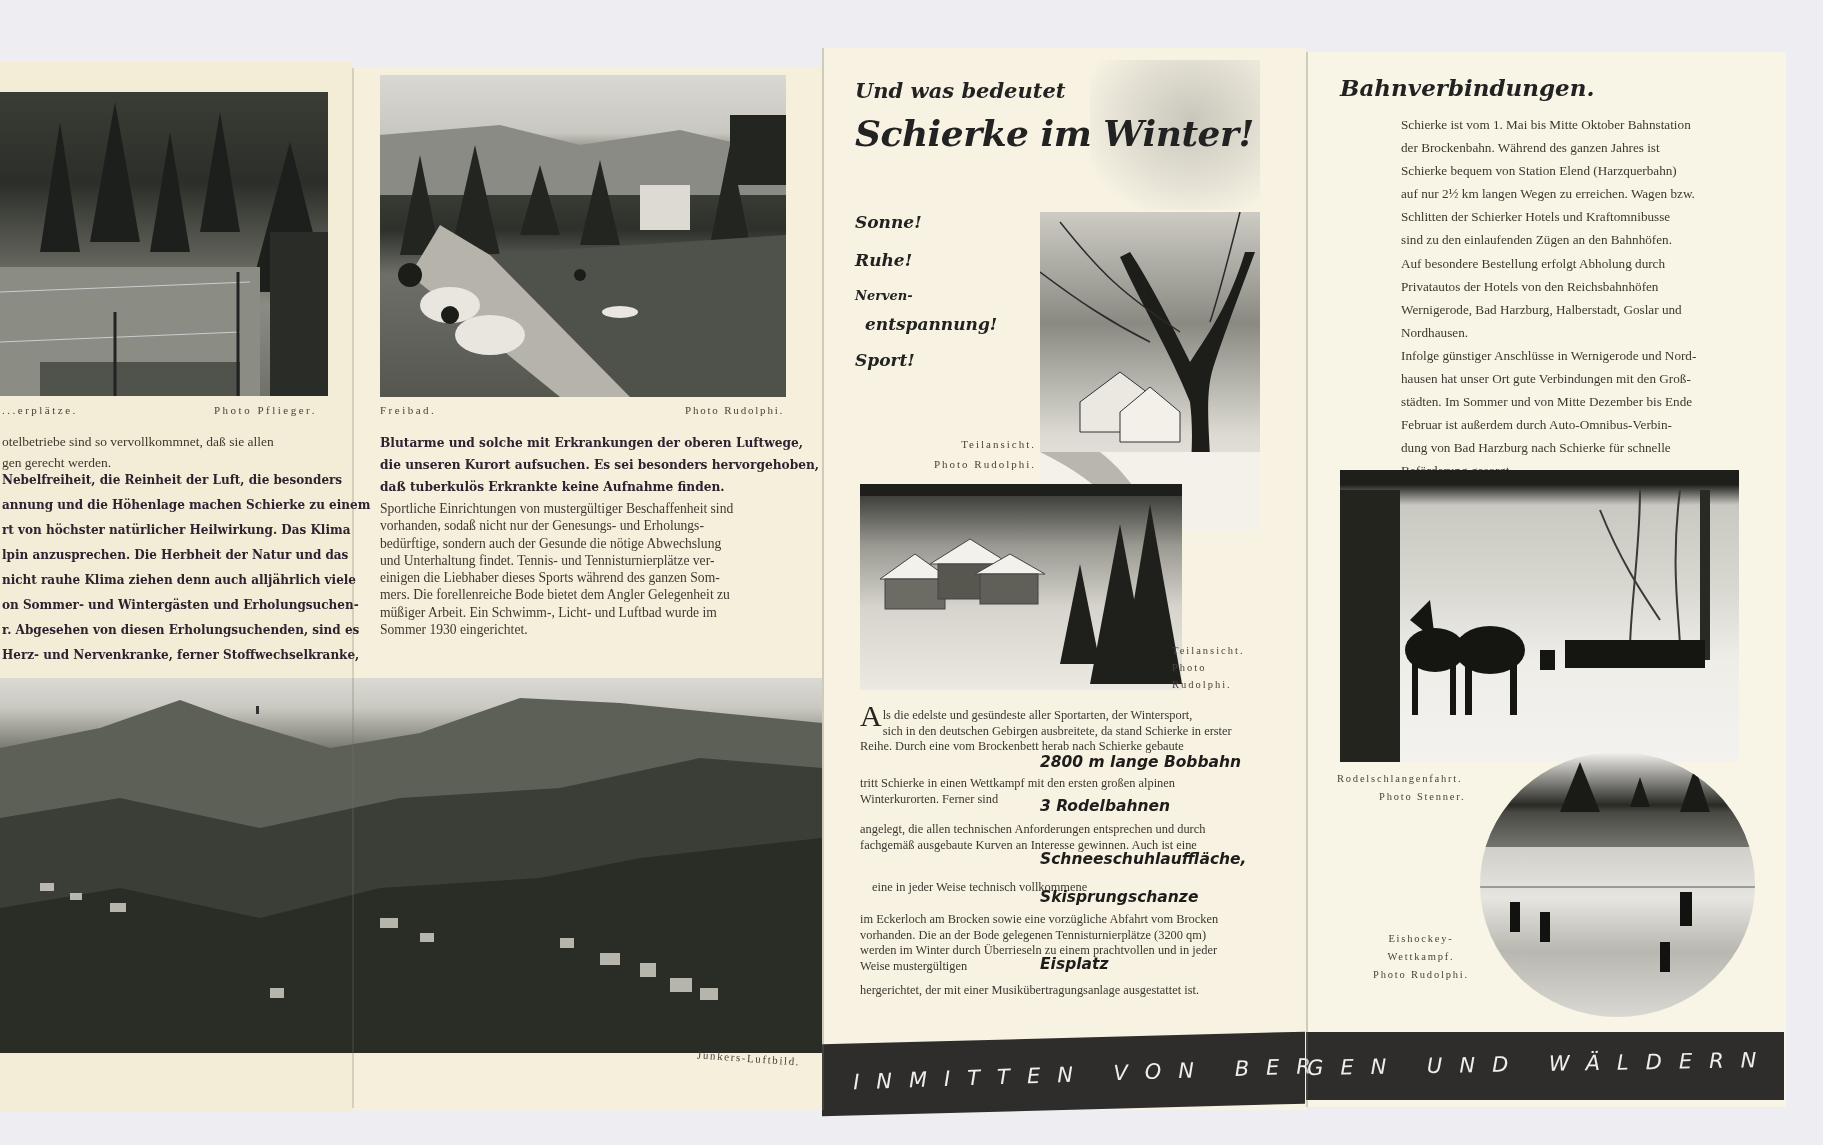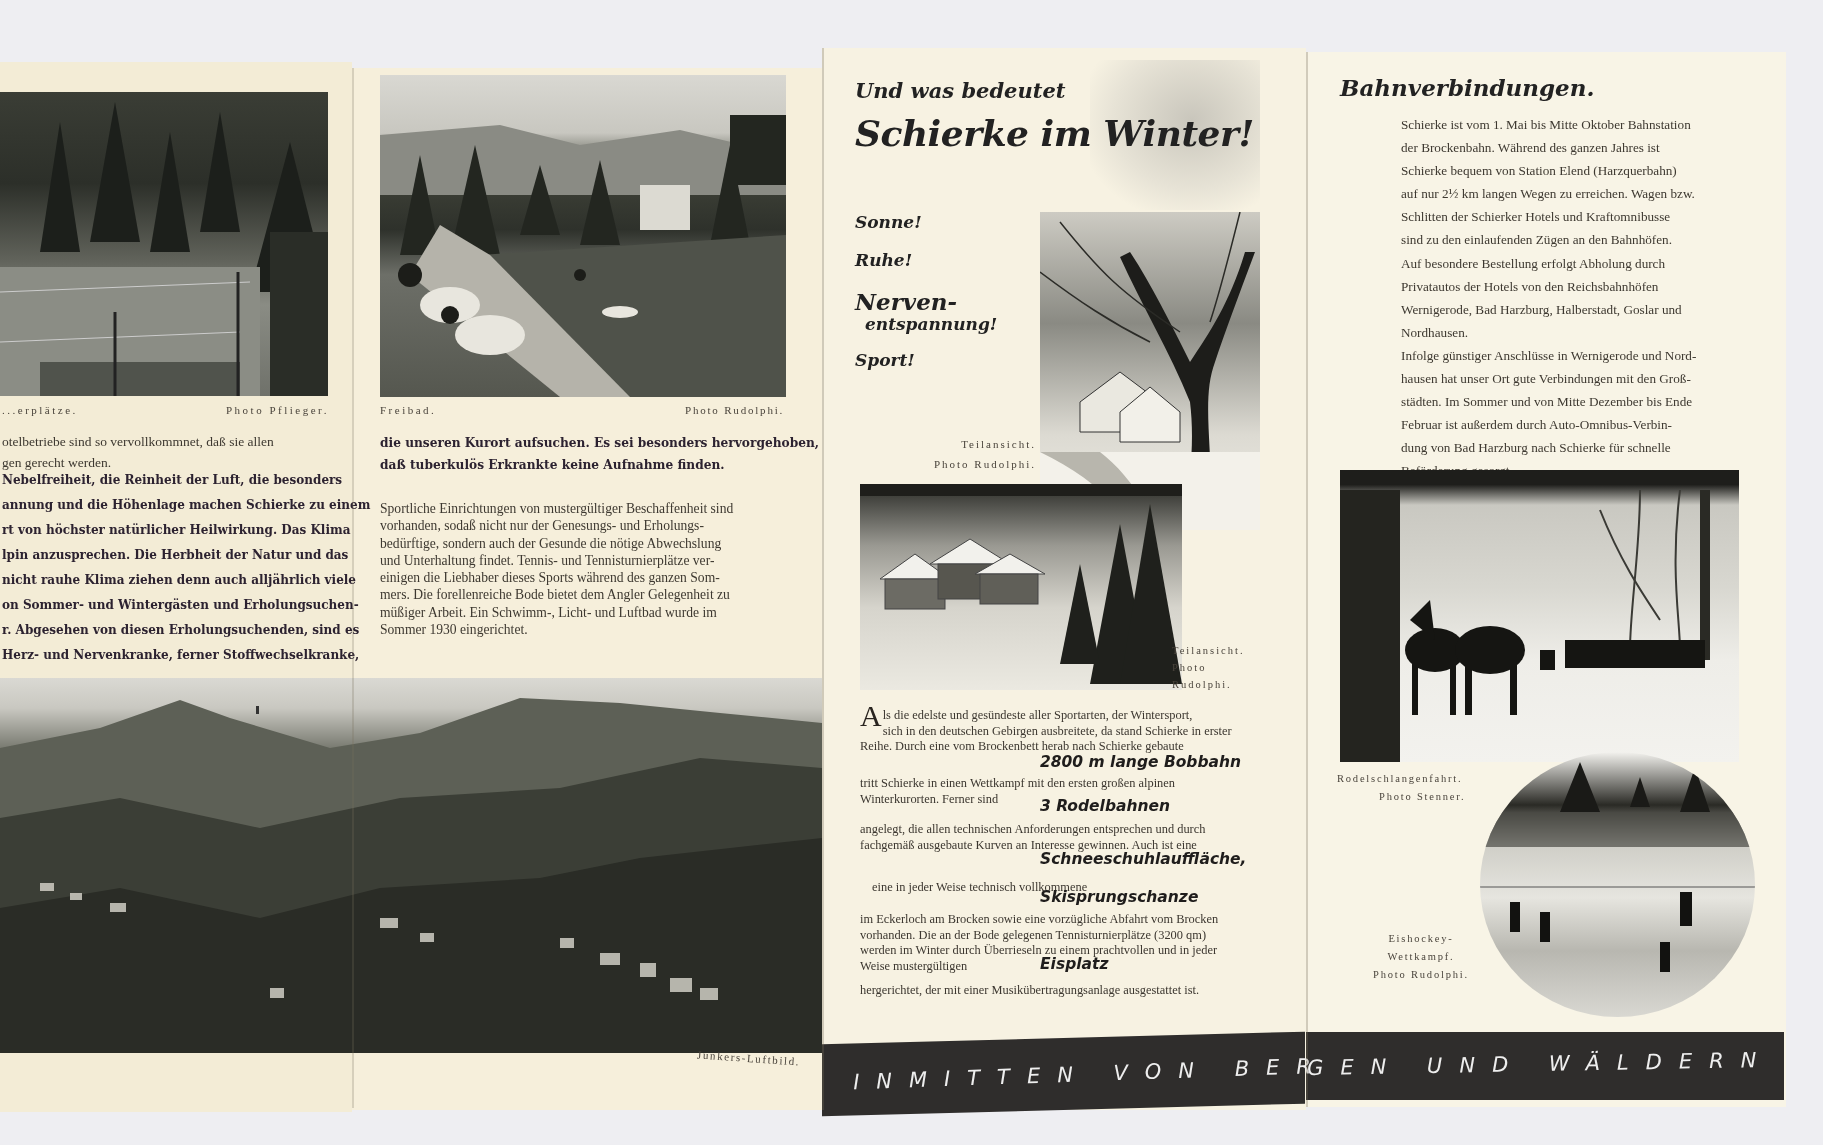--- a/index.html
+++ b/index.html
@@ -48,21 +48,21 @@
         <rect x="270" y="140" width="58" height="164"></rect>
         <rect x="40" y="270" width="200" height="34" opacity="0.6"></rect>
       </g>
     <g stroke="#222" stroke-width="3">
         <line x1="115" y1="220" x2="115" y2="304"></line>
         <line x1="238" y1="180" x2="238" y2="304"></line>
       </g>
   </svg>
 </div>
 <div class="cap" style="left:2px;top:404px;">...erplätze.</div>
-<div class="cap" style="left:226px;top:404px;">Photo Pflieger.</div>
+<div class="cap" style="left:214px;top:404px;">Photo Pflieger.</div>
 
 <div class="body" style="left:2px;top:432px;width:330px;font-family:Liberation Serif, serif;">
   <div>otelbetriebe sind so vervollkommnet, daß sie allen</div>
   <div>gen gerecht werden.</div>
 </div>
 <div class="bold" style="left:2px;top:468px;width:330px;font-size:12px;">
   <div>Nebelfreiheit, die Reinheit der Luft, die besonders</div>
   <div>annung und die Höhenlage machen Schierke zu einem</div>
   <div>rt von höchster natürlicher Heilwirkung. Das Klima</div>
   <div>lpin anzusprechen. Die Herbheit der Natur und das</div>
@@ -95,20 +95,21 @@
         <circle cx="30" cy="200" r="12"></circle>
         <circle cx="70" cy="240" r="9"></circle>
         <circle cx="200" cy="200" r="6"></circle>
       </g>
   </svg>
 </div>
 <div class="cap" style="left:380px;top:404px;">Freibad.</div>
 <div class="cap" style="left:685px;top:404px;letter-spacing:1.8px;">Photo Rudolphi.</div>
 
 <div class="bold" style="left:380px;top:432px;width:405px;font-size:12.2px;line-height:22px;">
+  <div>Blutarme und solche mit Erkrankungen der oberen Luftwege,</div>
   <div>die unseren Kurort aufsuchen. Es sei besonders hervorgehoben,</div>
   <div>daß tuberkulös Erkrankte keine Aufnahme finden.</div>
 </div>
 <div class="body" style="left:380px;top:500px;width:405px;font-size:13.6px;line-height:17.3px;">
   <div>Sportliche Einrichtungen von mustergültiger Beschaffenheit sind</div>
   <div>vorhanden, sodaß nicht nur der Genesungs- und Erholungs-</div>
   <div>bedürftige, sondern auch der Gesunde die nötige Abwechslung</div>
   <div>und Unterhaltung findet. Tennis- und Tennisturnierplätze ver-</div>
   <div>einigen die Liebhaber dieses Sports während des ganzen Som-</div>
   <div>mers. Die forellenreiche Bode bietet dem Angler Gelegenheit zu</div>
@@ -139,21 +140,21 @@
 </div>
 <div class="cap" style="left:697px;top:1052px;letter-spacing:1.6px;transform:rotate(4deg);">Junkers-Luftbild.</div>
 
 <div class="photo" style="left:1090px;top:60px;width:170px;height:150px;background:radial-gradient(ellipse at 60% 40%,#c9c6bc 0%,#e7e3d6 55%,rgba(247,242,226,0) 80%);"></div>
 <div class="deco-h" style="left:855px;top:78px;font-size:21px;font-family:'DejaVu Serif',serif;">Und was bedeutet</div>
 <div class="deco-h" style="left:855px;top:112px;font-size:36px;font-family:'DejaVu Serif',serif;letter-spacing:-0.5px;">Schierke im Winter!</div>
 
 <div style="position:absolute;left:855px;top:212px;">
   <div class="deco" style="position:absolute;top:0;font-size:17px;white-space:nowrap;">Sonne!</div>
   <div class="deco" style="position:absolute;top:38px;font-size:17px;white-space:nowrap;">Ruhe!</div>
-  <div class="deco" style="position:absolute;top:76px;font-size:23px;white-space:nowrap;">Nerven-</div>
+  <div class="deco" style="position:absolute;top:76px;font-size:13px;white-space:nowrap;">Nerven-</div>
   <div class="deco" style="position:absolute;left:10px;top:102px;font-size:17px;white-space:nowrap;text-align:right;">entspannung!</div>
   <div class="deco" style="position:absolute;top:138px;font-size:17px;white-space:nowrap;">Sport!</div>
 </div>
 
 <div class="photo" style="left:1040px;top:212px;width:220px;height:318px;background:linear-gradient(180deg,#cdcbc3 0%,#8a8a83 35%,#dcdad2 70%,#f0eee7 100%);">
   <svg width="220" height="318" viewBox="0 0 220 318">
     <path d="M170,318 C175,240 160,190 175,150 C185,120 200,80 215,40 L205,40 C190,90 170,120 150,150 C130,110 110,70 90,40 L80,45 C100,90 130,140 150,190 C155,230 150,280 140,318Z" fill="#1d1d1a"></path>
     <g stroke="#2b2b27" stroke-width="1.5" fill="none">
       <path d="M20,10 C60,60 80,80 140,120"></path>
         <path d="M0,60 C40,90 70,110 110,130"></path>

